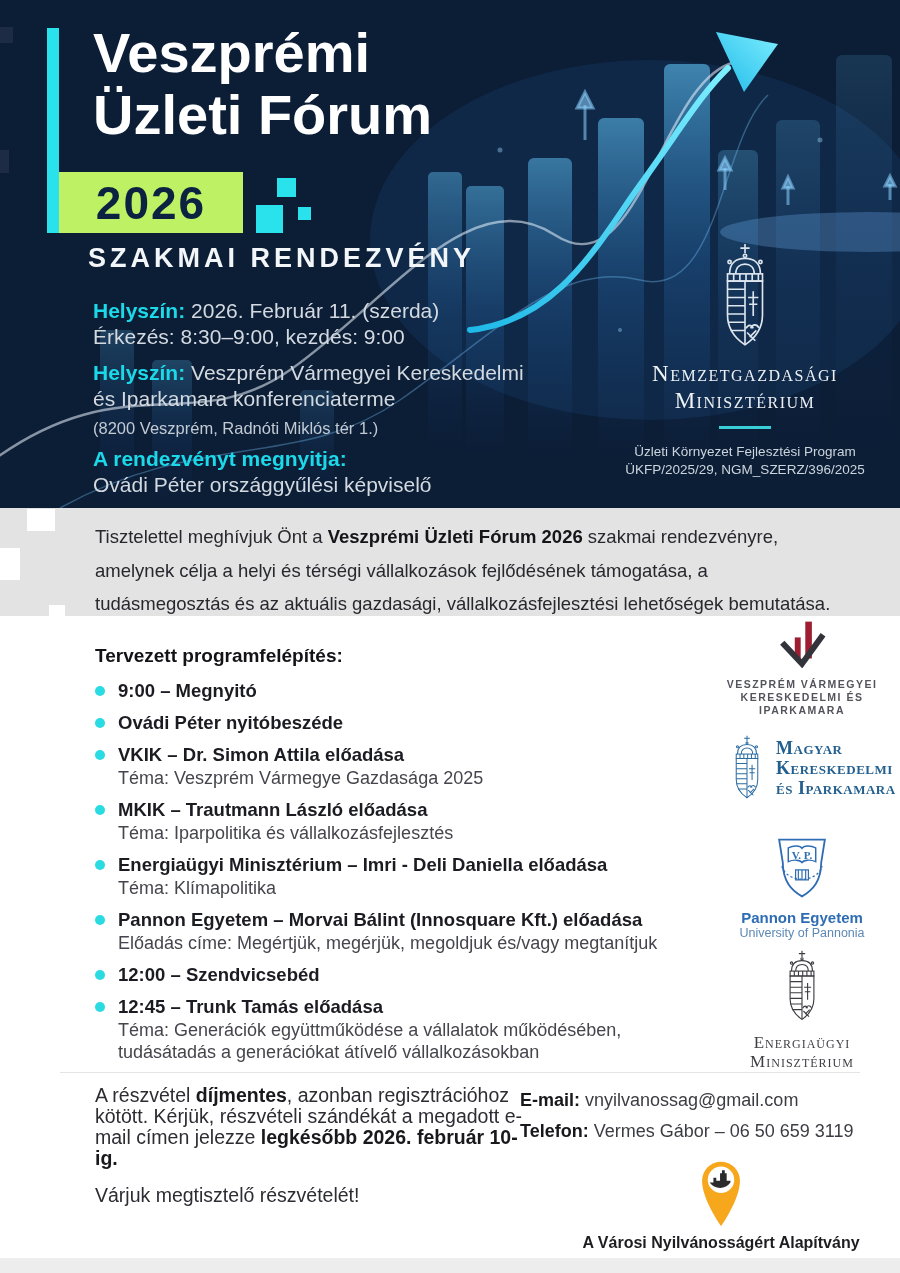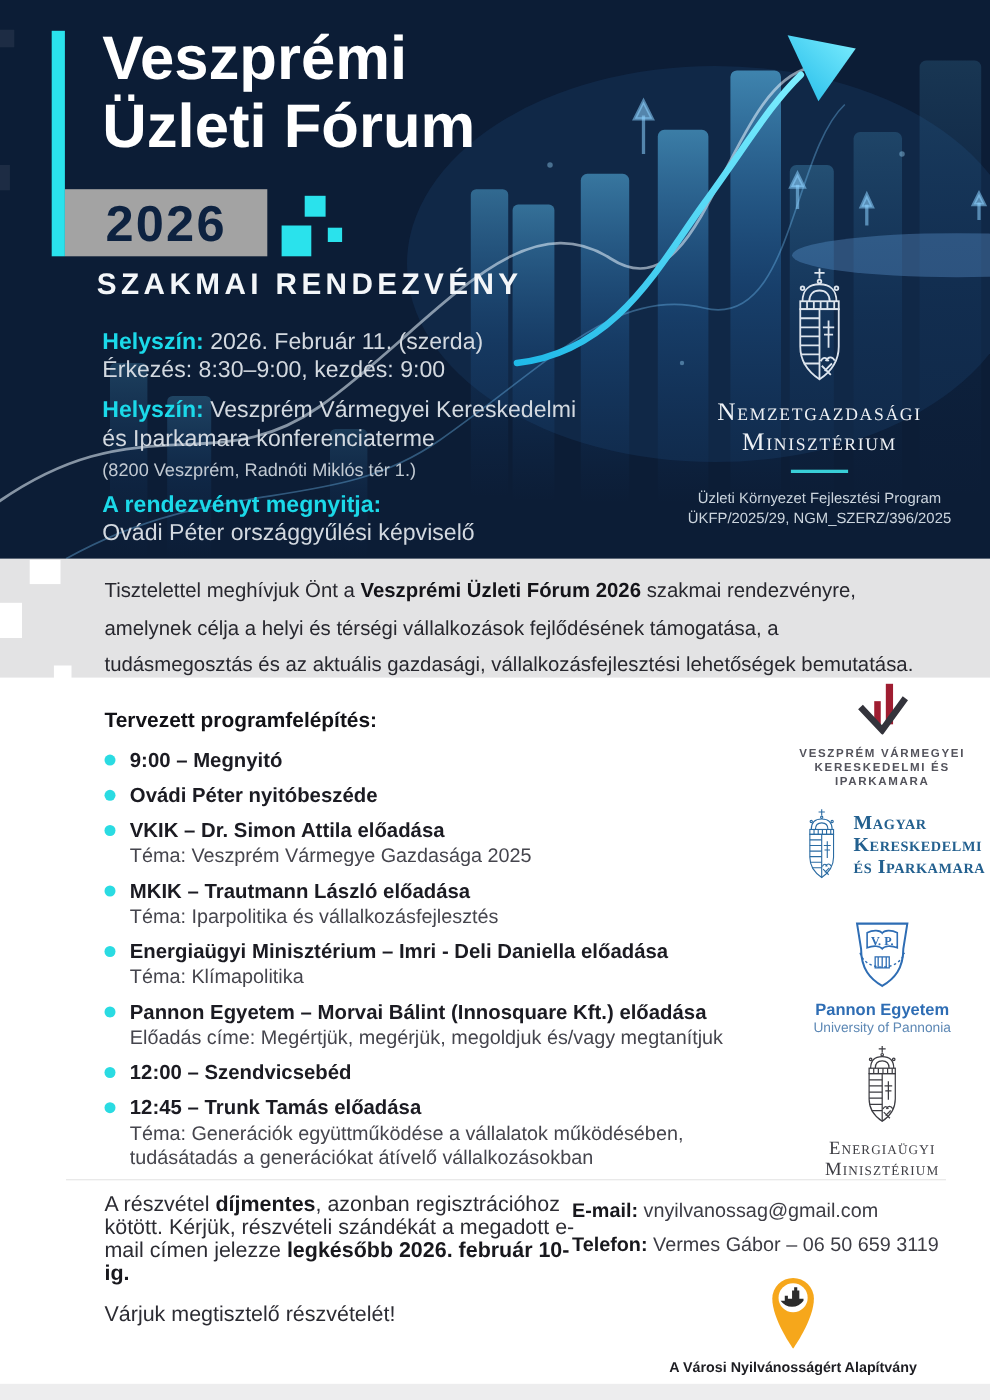--- a/index.html
+++ b/index.html
@@ -66,21 +66,21 @@
   
   .footdiv { position:absolute; left:60px; top:1072px; width:800px; height:1px; background:#e4e4e4; }
   .foot-left { position:absolute; left:95px; top:1085px; width:432px; font-size:19.5px;
     line-height:21px; color:#2c2c33; }
   .foot-left b { color:#18181d; }
   .foot-close { margin-top:16px; }
   .foot-right { position:absolute; left:520px; top:1090px; width:370px; font-size:18px; color:#3c3c44; }
   .foot-right .row { margin-bottom:10px; }
   .foot-right b { color:#17171c; }
   .foundation { position:absolute; left:559px; top:1158px; width:324px; text-align:center; }
-  .foundation-label { margin-top:2px; font-size:13px; font-weight:700; color:#1d1d22; }
+  .foundation-label { margin-top:2px; font-size:16px; font-weight:700; color:#1d1d22; }
   .bottombar { position:absolute; left:0; top:1258px; width:900px; height:15px; background:#ededee; }
 </style>
 </head>
 <body>
 
 <svg width="0" height="0" style="position:absolute">
   <defs>
     <symbol id="hu-crest" viewBox="0 0 60 104">
       <g fill="none" stroke="currentColor" stroke-width="1.6">
         <path d="M30 1 V10 M25.5 5 H34.5"></path>
@@ -168,21 +168,21 @@
         <circle cx="500" cy="150" r="2.5"></circle>
           <circle cx="620" cy="330" r="2"></circle>
           <circle cx="820" cy="140" r="2.5"></circle>
       </g>
     </svg>
 
     <div class="deco-sq" style="left:0;top:27px;width:13px;height:16px;"></div>
     <div class="deco-sq" style="left:0;top:150px;width:9px;height:23px;"></div>
 
     <div class="accentbar" style="background:#2ae2ec;"></div>
-    <div class="yearbox" style="background:#a3a3a3;">
+    <div class="yearbox" style="background:#bef264;">
       <span>2026</span>
     </div>
     <div class="pixsq" style="left:277px;top:178px;width:19px;height:19px;background:#2ae2ec;"></div>
     <div class="pixsq" style="left:256px;top:205px;width:27px;height:28px;background:#2ae2ec;"></div>
     <div class="pixsq" style="left:298px;top:207px;width:13px;height:13px;background:#2ae2ec;"></div>
 
     <div class="title">
       <div>Veszprémi</div>
       <div>Üzleti Fórum</div>
     </div>

